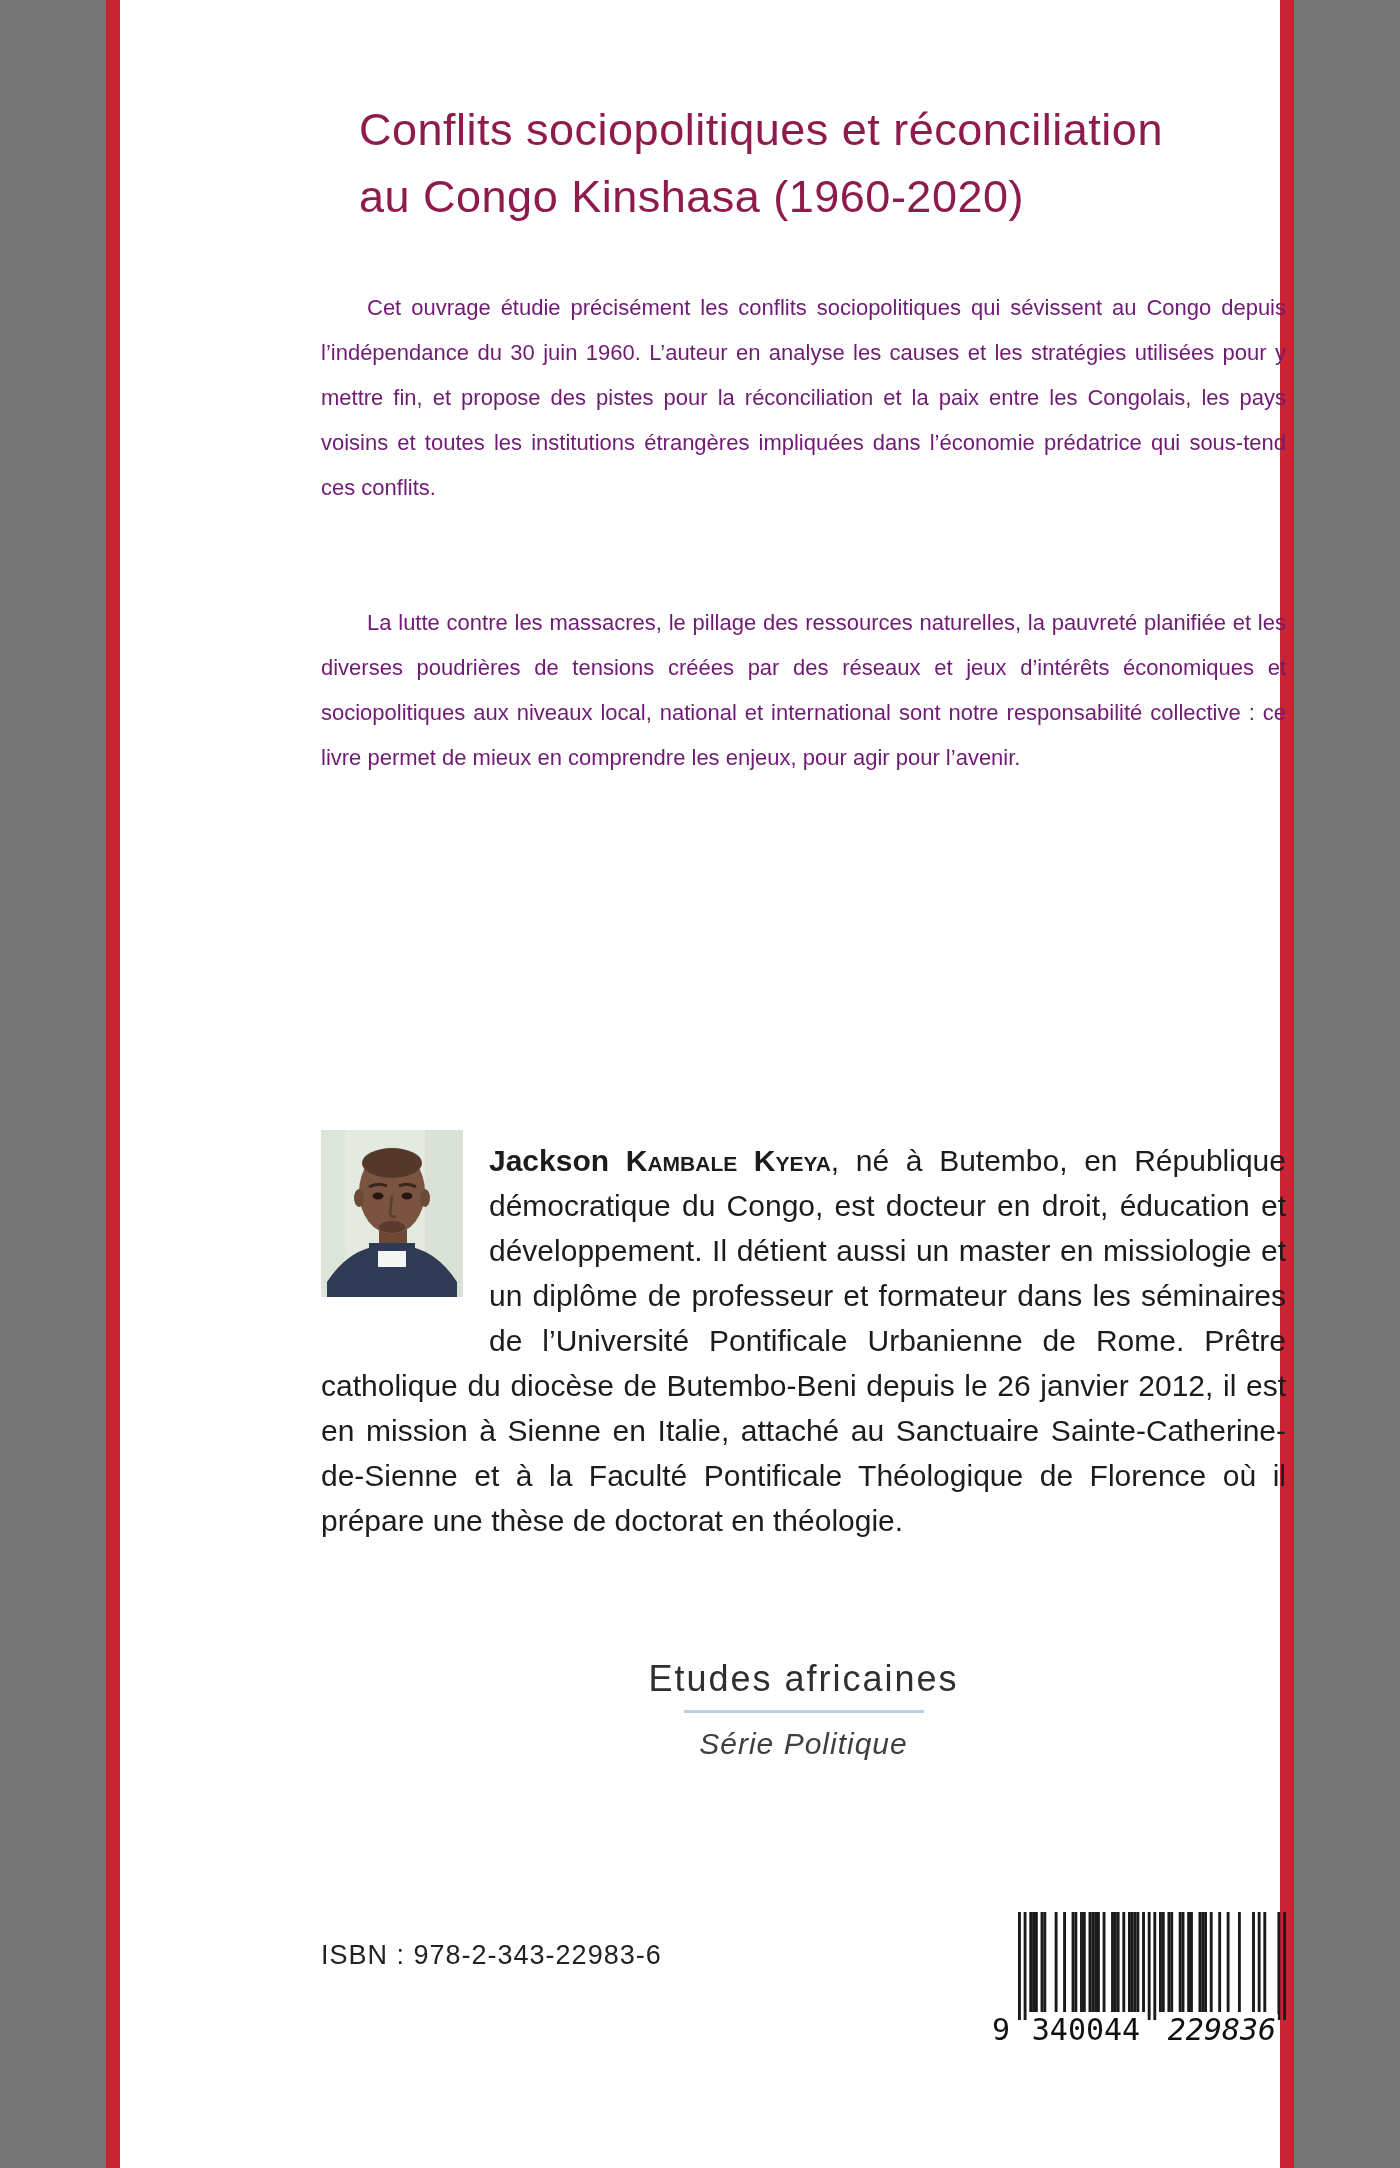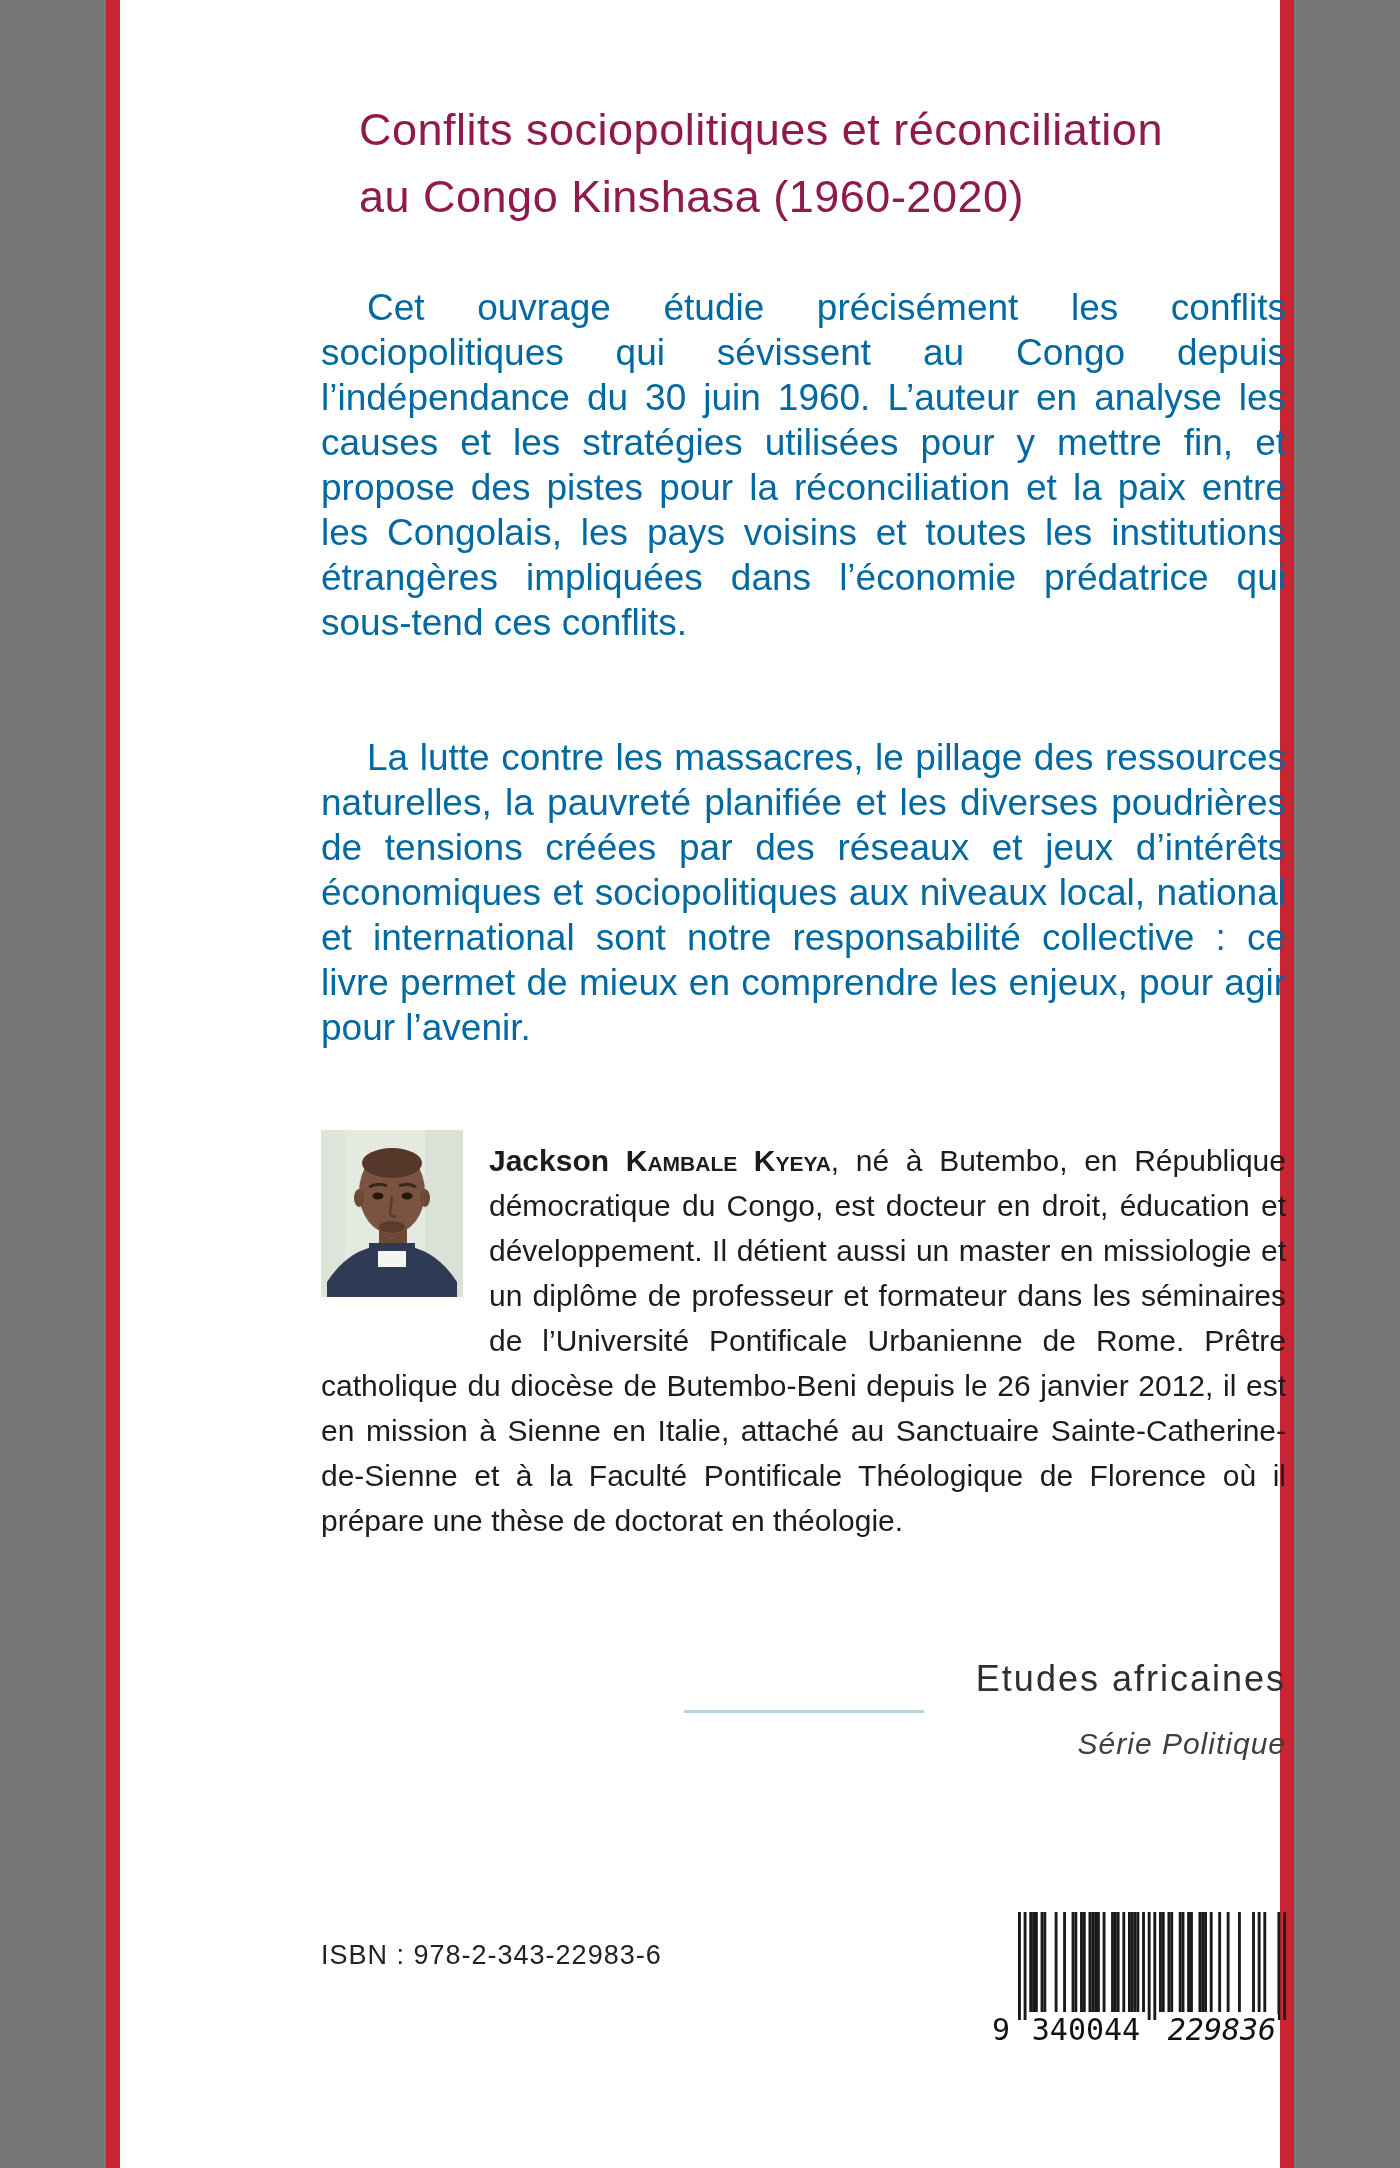--- a/index.html
+++ b/index.html
@@ -13,40 +13,40 @@
   .edge-strip.right{right:0;}
 
   .title-block{
     position:absolute;left:253px;top:96px;width:1000px;
     font-size:45px;line-height:67px;letter-spacing:0.5px;
     font-weight:normal;
   }
 
   .synopsis{
     position:absolute;left:215px;top:285px;width:965px;
-    font-size:37px;line-height:45px;text-align:justify;
-    color:#0369a1;
+    font-size:22px;line-height:45px;text-align:justify;
+    color:#701a75;
   }
   .synopsis p{margin:0 0 90px 0;text-indent:46px;}
 
   .bio-block{
     position:absolute;left:215px;top:1138px;width:965px;
     font-size:30px;line-height:45px;text-align:justify;
     color:#1c1c1c;
   }
   .photo-wrap{
     float:left;width:142px;height:167px;
     margin:-8px 26px 30px 0;
   }
   .photo-wrap svg{display:block;width:142px;height:167px;}
   .author-name{font-weight:bold;}
   .author-caps{font-weight:bold;font-variant:small-caps;}
 
   .collection-block{
-    position:absolute;left:215px;top:1658px;width:965px;text-align:right;
+    position:absolute;left:215px;top:1658px;width:965px;text-align:center;
     color:#333;
   }
   .collection-name{
     font-size:36px;letter-spacing:2px;font-weight:normal;color:#2f2f2f;
     font-family:"Liberation Sans",sans-serif;
   }
   .collection-underline{
     width:240px;height:3px;margin:10px auto 14px auto;
   }
   .collection-series{

